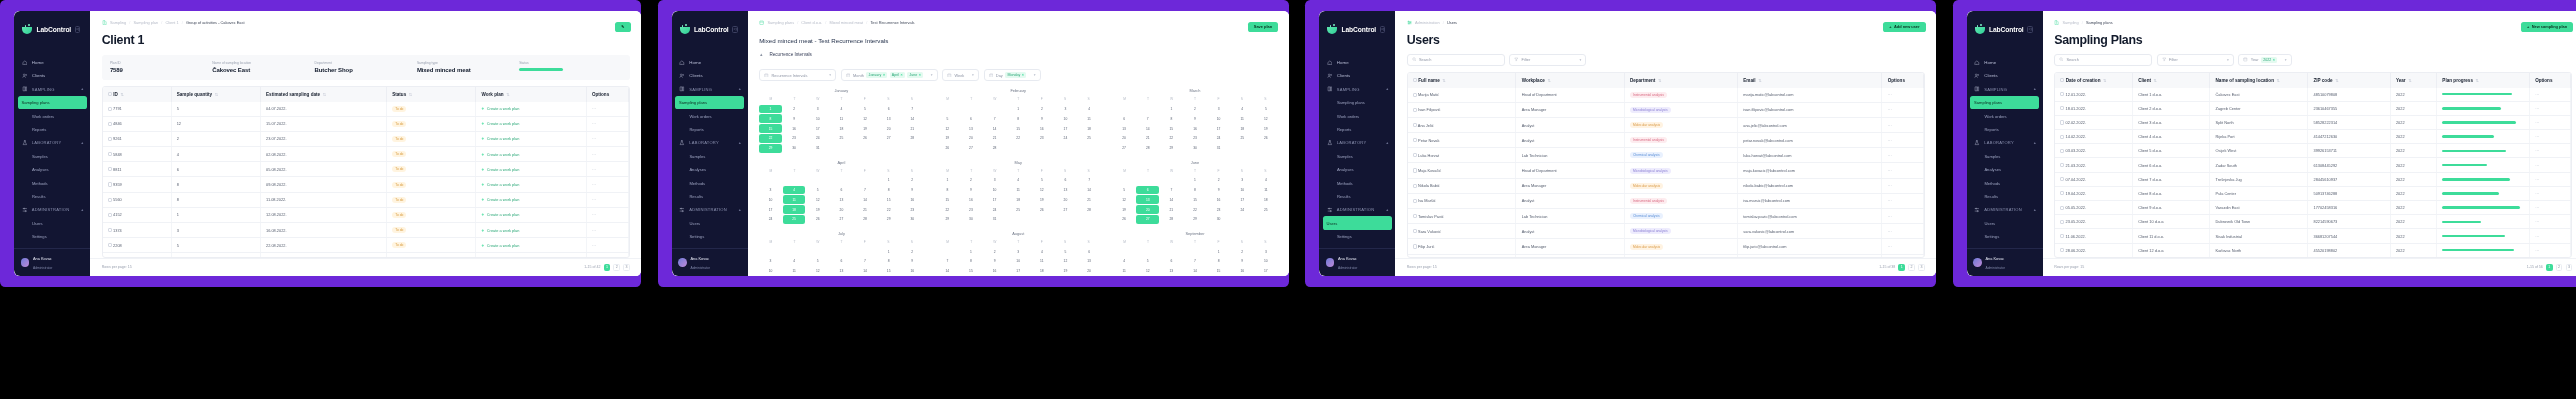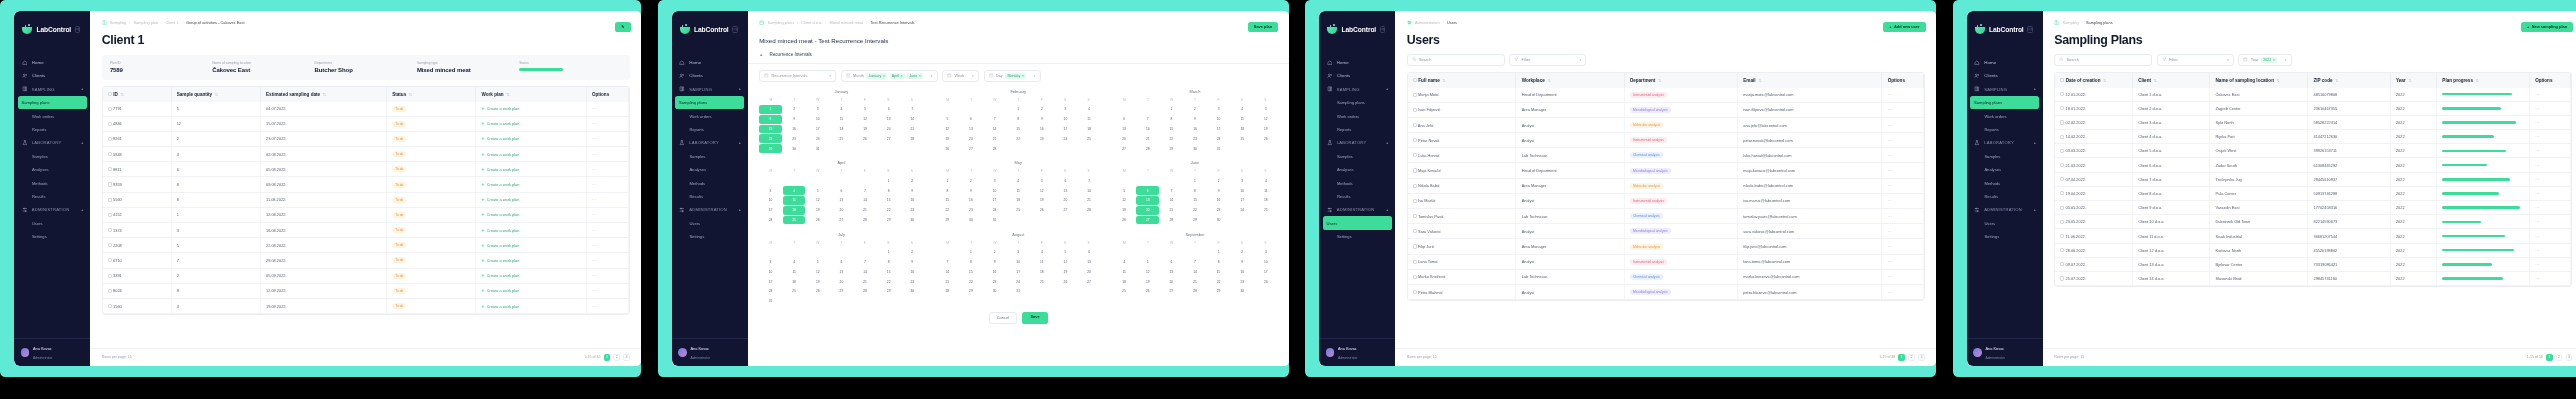--- a/index.html
+++ b/index.html
@@ -1,21 +1,21 @@
 <!DOCTYPE html>
 <html style="font-size:8.2px"><head>
 <meta charset="utf-8">
 <style>
   * { box-sizing: border-box; margin:0; padding:0; }
   html,body { width:3511px; height:399px; background:#000; overflow:hidden;
     font-family:"Liberation Sans", sans-serif; }
   .stage { position:relative; width:3511px; height:399px; background:#000; display:flex; gap:0; }
 
   
-  .win { position:relative; height:377px; flex:0 0 auto; background:#5eead4;
+  .win { position:relative; height:287px; flex:0 0 auto; background:#6d28d9;
          border-radius:5.2px; overflow:hidden; }
   .win.w1 { width:641px; }
   .win.w2 { width:631px; margin-left:16.5px;}
   .win.w3 { width:631px; margin-left:16.5px;}
   .win.w4 { width:631px; margin-left:16.5px;}
 
   .inner { position:absolute; inset:11.3px 0 11.3px 14.4px; display:flex;
            border-radius:5.2px; overflow:hidden; background:#fff; }
 
   

